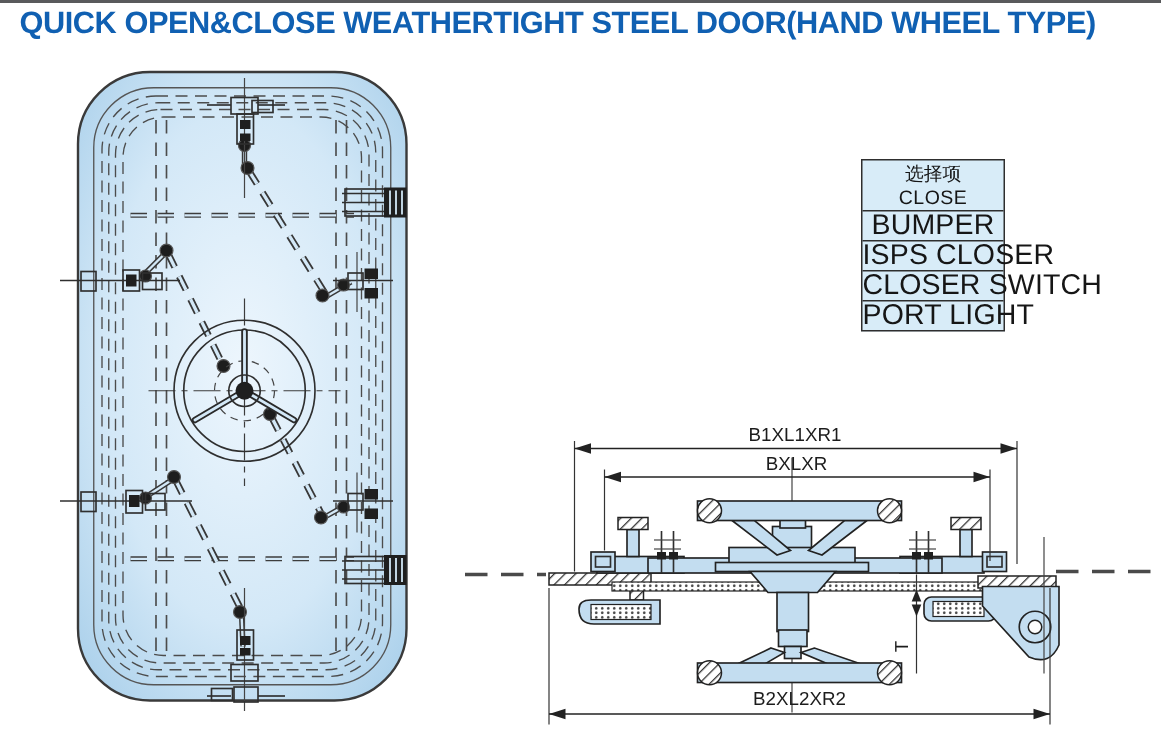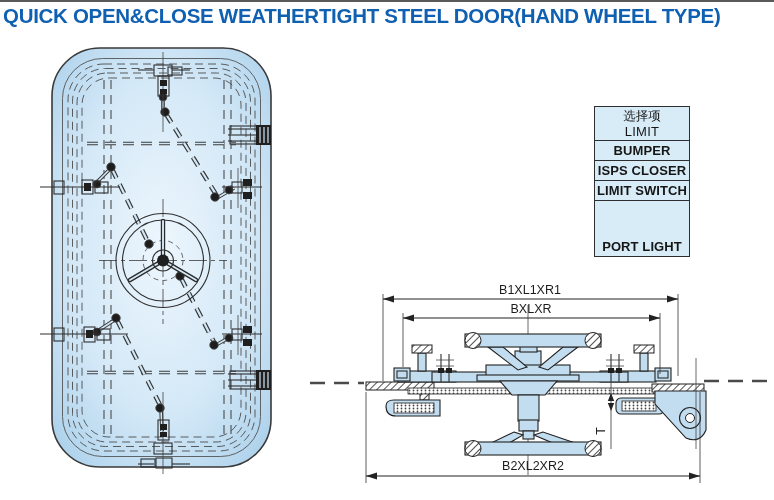--- a/index.html
+++ b/index.html
@@ -1,32 +1,32 @@
 <!DOCTYPE html>
 <html style="--title_blue: #1060b2; --table_fill: #d8ecf8; --door_edge: #a2cbe8; --door_mid: #d3e8f7; --door_center: #edf6fd; --part_fill: #c3ddf0; --line_dark: #2f2f2f;"><head>
 <meta charset="utf-8">
 <style>
   html,body{margin:0;padding:0;background:#fff;}
   .stage{position:relative;width:774px;height:500px;background:#fff;overflow:hidden;
          border-top:2px solid #595a5c;font-family:"Liberation Sans",sans-serif;}
-  .page-title{position:absolute;left:3px;top:2px;z-index:3;white-space:nowrap;
+  .page-title{position:absolute;left:13px;top:2px;z-index:3;white-space:nowrap;
       font-weight:bold;font-size:20.5px;letter-spacing:-0.3px;
       color:var(--title_blue,#1060b2);font-family:"Liberation Sans",sans-serif;}
   svg{position:absolute;left:0;top:0;z-index:1;}
 
   
-  .options-table{position:absolute;left:594px;top:104px;width:94px;z-index:3;
+  .options-table{position:absolute;left:574px;top:104px;width:94px;z-index:3;
       background:var(--table_fill,#d8ecf8);border:1.5px solid #2e2e2e;
       text-align:center;color:#161616;}
   .ot-header{border-bottom:1.4px solid #2e2e2e;padding:2px 0 1px 0;}
   .ot-header .cn{font-size:12.5px;line-height:15px;}
   .ot-header .en{font-size:13px;line-height:15px;letter-spacing:0.3px;}
-  .ot-row{border-bottom:1.4px solid #2e2e2e;font-size:13px;line-height:19px;height:19px;
-      white-space:nowrap;letter-spacing:0.1px;font-weight:bold;}
-  .ot-row:last-child{border-bottom:none;margin-top:36px;}
+  .ot-row{border-bottom:1.4px solid #2e2e2e;font-size:19px;line-height:19px;height:19px;
+      white-space:nowrap;letter-spacing:0.1px;}
+  .ot-row:last-child{border-bottom:none;}
 
   
   .door-outer{fill:url(#doorGrad);stroke:#3a3a3a;stroke-width:1.6;}
   .solidr{fill:none;stroke:#555;stroke-width:0.9;}
   .dashr{fill:none;stroke:#4c4c4c;stroke-width:0.9;stroke-dasharray:8 5;}
   .dashv{fill:none;stroke:#4c4c4c;stroke-width:1.1;stroke-dasharray:9 6;}
   .bandb{stroke:#3d3d3d;stroke-width:3.4;stroke-dasharray:11 7;fill:none;}
   .bandt{stroke:var(--door_mid,#cfe6f6);stroke-width:1.5;stroke-dasharray:11 7;fill:none;}
   .rodb{stroke:#383838;stroke-width:4.6;stroke-dasharray:10 7;fill:none;}
   .rodt{stroke:var(--door_mid,#cfe6f6);stroke-width:2.2;stroke-dasharray:10 7;fill:none;}
@@ -337,21 +337,21 @@
         <polygon class="arrow" points="611,391 607.8,399 614.2,399"></polygon>
         <polygon class="arrow" points="611,409 607.8,401 614.2,401"></polygon>
         <text class="dimtxt" x="601" y="433" transform="rotate(-90 601 429)">T</text>
       </g>
     </g>
   </svg>
 
   <div class="options-table">
     <div class="ot-header">
       <div class="cn">选择项</div>
-      <div class="en">LIMIT</div>
+      <div class="en">CLOSE</div>
     </div>
     <div class="ot-row">BUMPER</div>
     <div class="ot-row">ISPS CLOSER</div>
-    <div class="ot-row">LIMIT SWITCH</div>
+    <div class="ot-row">CLOSER SWITCH</div>
     <div class="ot-row">PORT LIGHT</div>
   </div>
 
 </div>
 
 </body></html>

